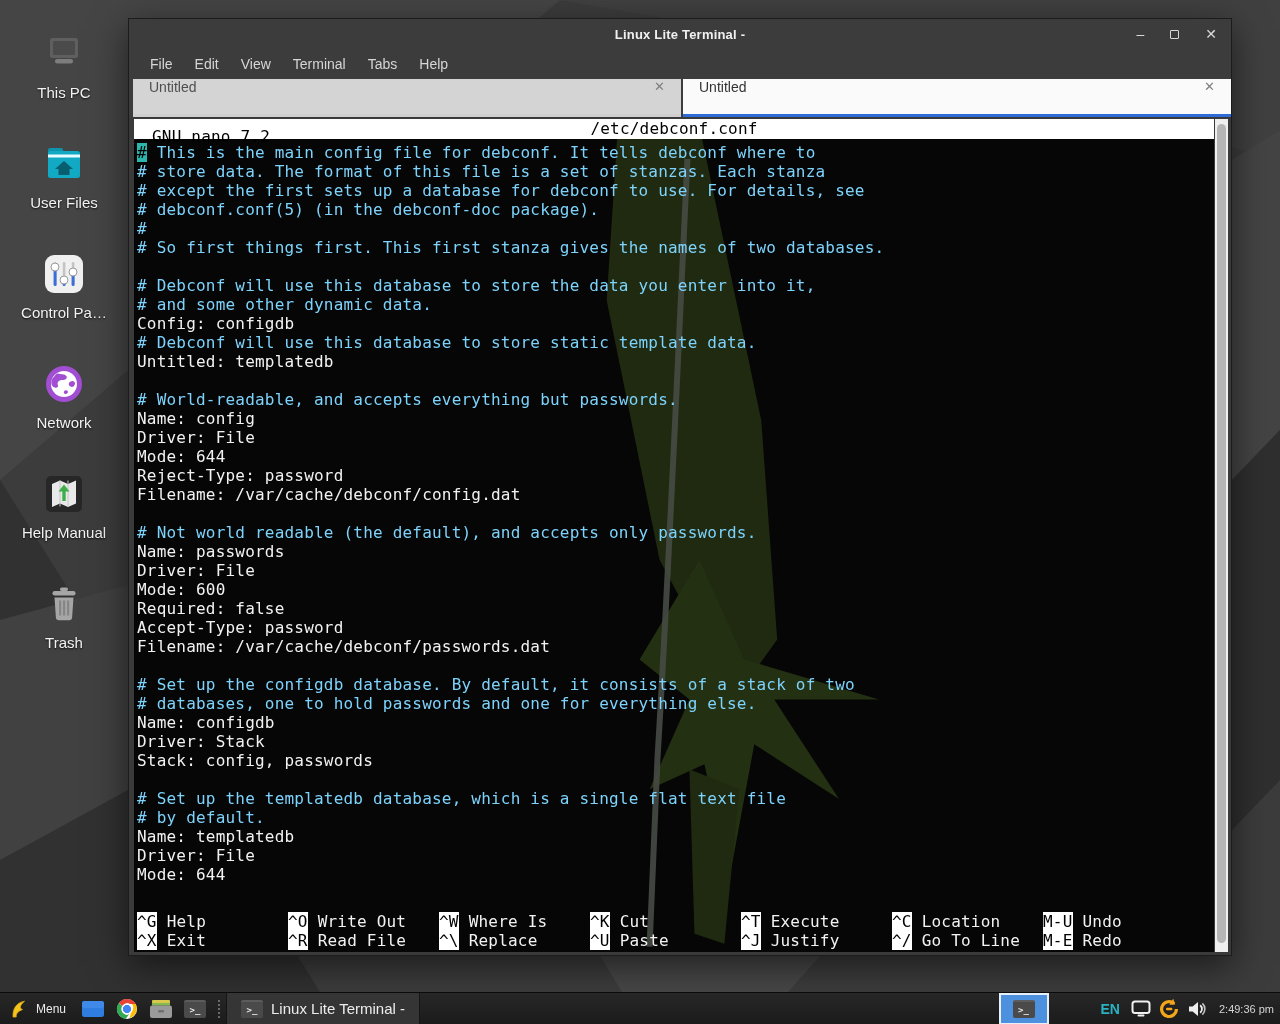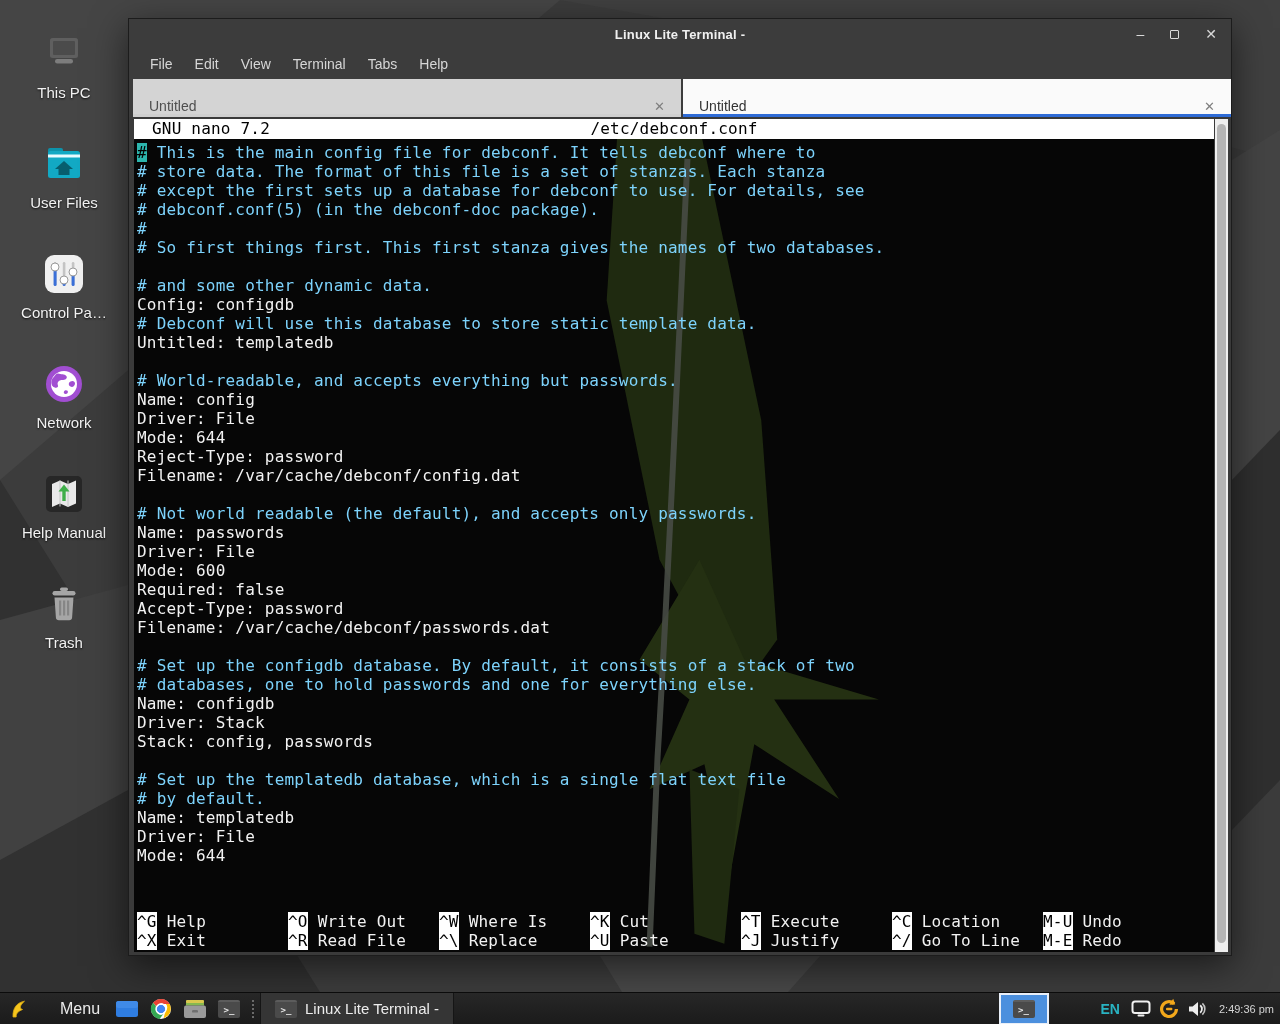--- a/index.html
+++ b/index.html
@@ -29,33 +29,33 @@
               background:#3c3c3c; flex:0 0 auto; }
   .titlebar .title { font-size:13px; font-weight:bold; color:#f0f0f0; letter-spacing:.2px; }
   .win-controls { position:absolute; right:14px; top:0; height:30px; display:flex; align-items:center; gap:26px; }
   .win-btn { color:#d9d9d9; font-size:14px; line-height:1; cursor:default; }
   .max-box { display:inline-block; width:9px; height:9px; border:1.5px solid #d9d9d9; border-radius:1px; }
 
   .menubar { height:30px; display:flex; align-items:center; padding-left:10px; background:#3c3c3c; flex:0 0 auto; }
   .menu-item { padding:0 11px; font-size:14px; color:#d6d6d6; }
 
   .tabbar { height:38px; display:flex; background:#3c3c3c; padding-left:4px; flex:0 0 auto; }
-  .tab { flex:1; display:flex; align-items:flex-end; padding:0 16px; font-size:14px; }
+  .tab { flex:1; display:flex; align-items:flex-start; padding:0 16px; font-size:14px; }
   .tab.inactive { background:#d4d4d4; color:#4f4f4f; border-bottom:3px solid #cfcfcf; }
   .tab.active { background:#fafafa; color:#333; border-bottom:3px solid #2e6bd6; margin-left:2px; }
   .tab-close { margin-left:auto; color:#7e7e7e; font-size:13px; }
 
   .term-row { flex:1 1 auto; display:flex; margin:2px 3px 3px 5px; min-height:0; }
   .term { flex:1; position:relative; background:#060606; overflow:hidden; }
   #feather { position:absolute; inset:0; z-index:0; pointer-events:none; }
   .nano { position:relative; z-index:1; height:100%; display:flex; flex-direction:column; }
   .nano-header { height:20px; flex:0 0 auto; background:#ffffff; color:#000; position:relative;
                  font-size:16px; line-height:20px; letter-spacing:.2px; }
   .nano-file { position:absolute; left:0; right:0; text-align:center; }
-  .nano-version { position:absolute; left:18px; }
+  .nano-version { position:absolute; left:18px;margin-top:8px; }
   #nano-lines { flex:1 1 auto; padding:4px 0 0 3px; overflow:hidden; }
   .t-line { height:19px; line-height:19px; font-size:16px; letter-spacing:.2px;
             font-family:"DejaVu Sans Mono", monospace; white-space:pre; color:#f2f2f2; }
   .t-line .comment { color:#7dd3fc; }
   .t-line .text { color:#f2f2f2; }
   .cursor { background:#2cb5ad; color:#000; }
   .nano-shortcuts { flex:0 0 auto; padding:0 0 2px 3px; }
   .sc-row { display:flex; height:19px; line-height:19px; font-size:16px; letter-spacing:.2px;
             font-family:"DejaVu Sans Mono", monospace; white-space:pre; }
   .sc-cell { width:151px; flex:0 0 auto; display:flex; }
@@ -63,21 +63,21 @@
   .sc-label { color:#f2f2f2; margin-left:10px; }
   .term-scrollbar { width:13px; flex:0 0 auto; background:#efefef; position:relative; margin-left:1px; }
   .term-scroll-thumb { position:absolute; left:2px; right:2px; top:5px; bottom:9px;
                        background:#b5b5b5; border-radius:5px; }
 
   
   .taskbar { position:absolute; left:0; right:0; bottom:0; height:32px; z-index:3;
              background:linear-gradient(#272727,#1b1b1b); border-top:1px solid #0b0b0b;
              display:flex; align-items:center; }
   .tb-menu { display:flex; align-items:center; gap:8px; padding:0 10px 0 8px; height:100%; }
-  .tb-menu-label { font-size:16px; color:#eaeaea;margin-left:24px; }
+  .tb-menu-label { font-size:12px; color:#eaeaea; }
   .tb-icon { width:30px; height:28px; display:flex; align-items:center; justify-content:center; margin:0 2px; }
   .tb-sep { width:0; height:18px; border-left:2px dotted #6a6a6a; margin:0 6px; }
   .tb-task { display:flex; align-items:center; gap:8px; height:100%; padding:0 14px;
              background:#353535; border-left:1px solid #151515; border-right:1px solid #151515; }
   .tb-task-label { font-size:15px; color:#ececec; white-space:nowrap; }
   .term-glyph { width:22px; height:18px; background:#4a4a4a; border-radius:2px; color:#e8e8e8;
                 font-family:"DejaVu Sans Mono", monospace; font-size:9px; font-weight:bold;
                 display:flex; align-items:center; justify-content:center; flex:0 0 auto;
                 border-top:2px solid #5c5c5c; }
   .tb-right { margin-left:auto; display:flex; align-items:center; height:100%; padding-right:6px; }
@@ -216,20 +216,21 @@
           <span class="nano-version">GNU nano 7.2</span>
         </div>
         <div id="nano-lines">
             <div class="t-line"><span class="cursor">#</span><span class="comment"> This is the main config file for debconf. It tells debconf where to</span></div>
             <div class="t-line"><span class="comment"># store data. The format of this file is a set of stanzas. Each stanza</span></div>
             <div class="t-line"><span class="comment"># except the first sets up a database for debconf to use. For details, see</span></div>
             <div class="t-line"><span class="comment"># debconf.conf(5) (in the debconf-doc package).</span></div>
             <div class="t-line"><span class="comment">#</span></div>
             <div class="t-line"><span class="comment"># So first things first. This first stanza gives the names of two databases.</span></div>
             <div class="t-line"><span class="blank"> </span></div>
+            <div class="t-line"><span class="comment"># Debconf will use this database to store the data you enter into it,</span></div>
             <div class="t-line"><span class="comment"># and some other dynamic data.</span></div>
             <div class="t-line"><span class="text">Config: configdb</span></div>
             <div class="t-line"><span class="comment"># Debconf will use this database to store static template data.</span></div>
             <div class="t-line"><span class="text">Untitled: templatedb</span></div>
             <div class="t-line"><span class="blank"> </span></div>
             <div class="t-line"><span class="comment"># World-readable, and accepts everything but passwords.</span></div>
             <div class="t-line"><span class="text">Name: config</span></div>
             <div class="t-line"><span class="text">Driver: File</span></div>
             <div class="t-line"><span class="text">Mode: 644</span></div>
             <div class="t-line"><span class="text">Reject-Type: password</span></div>

